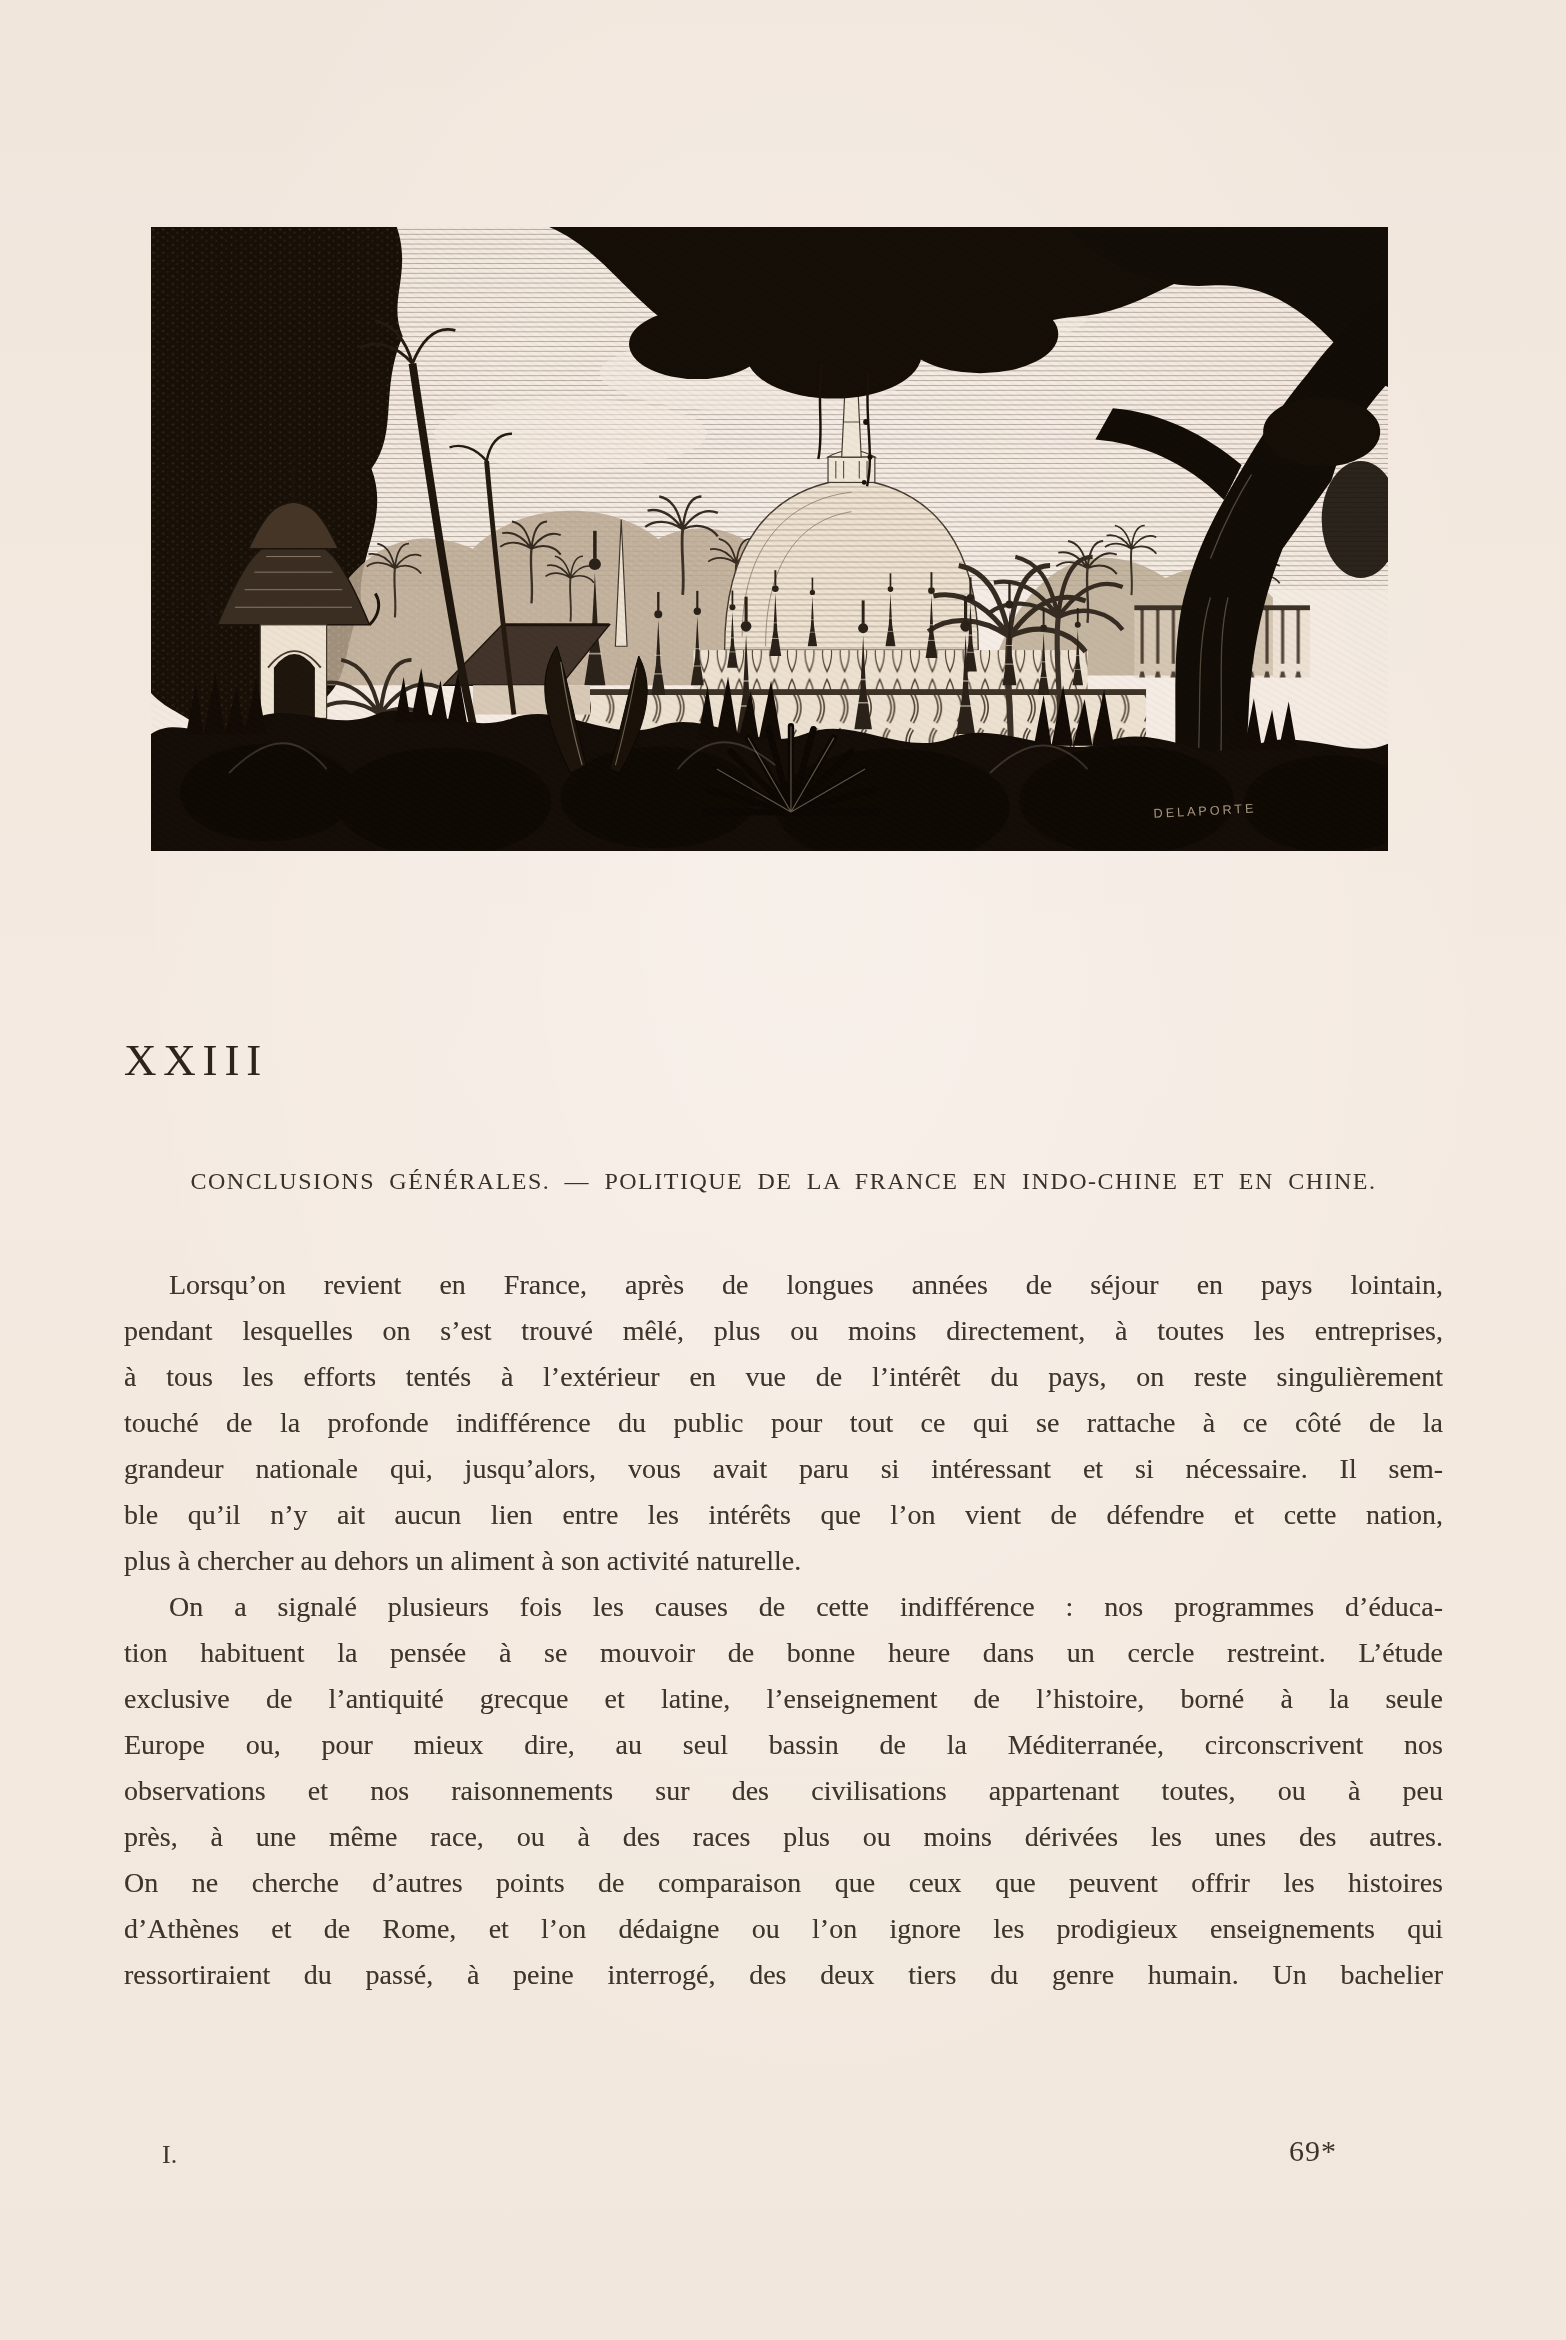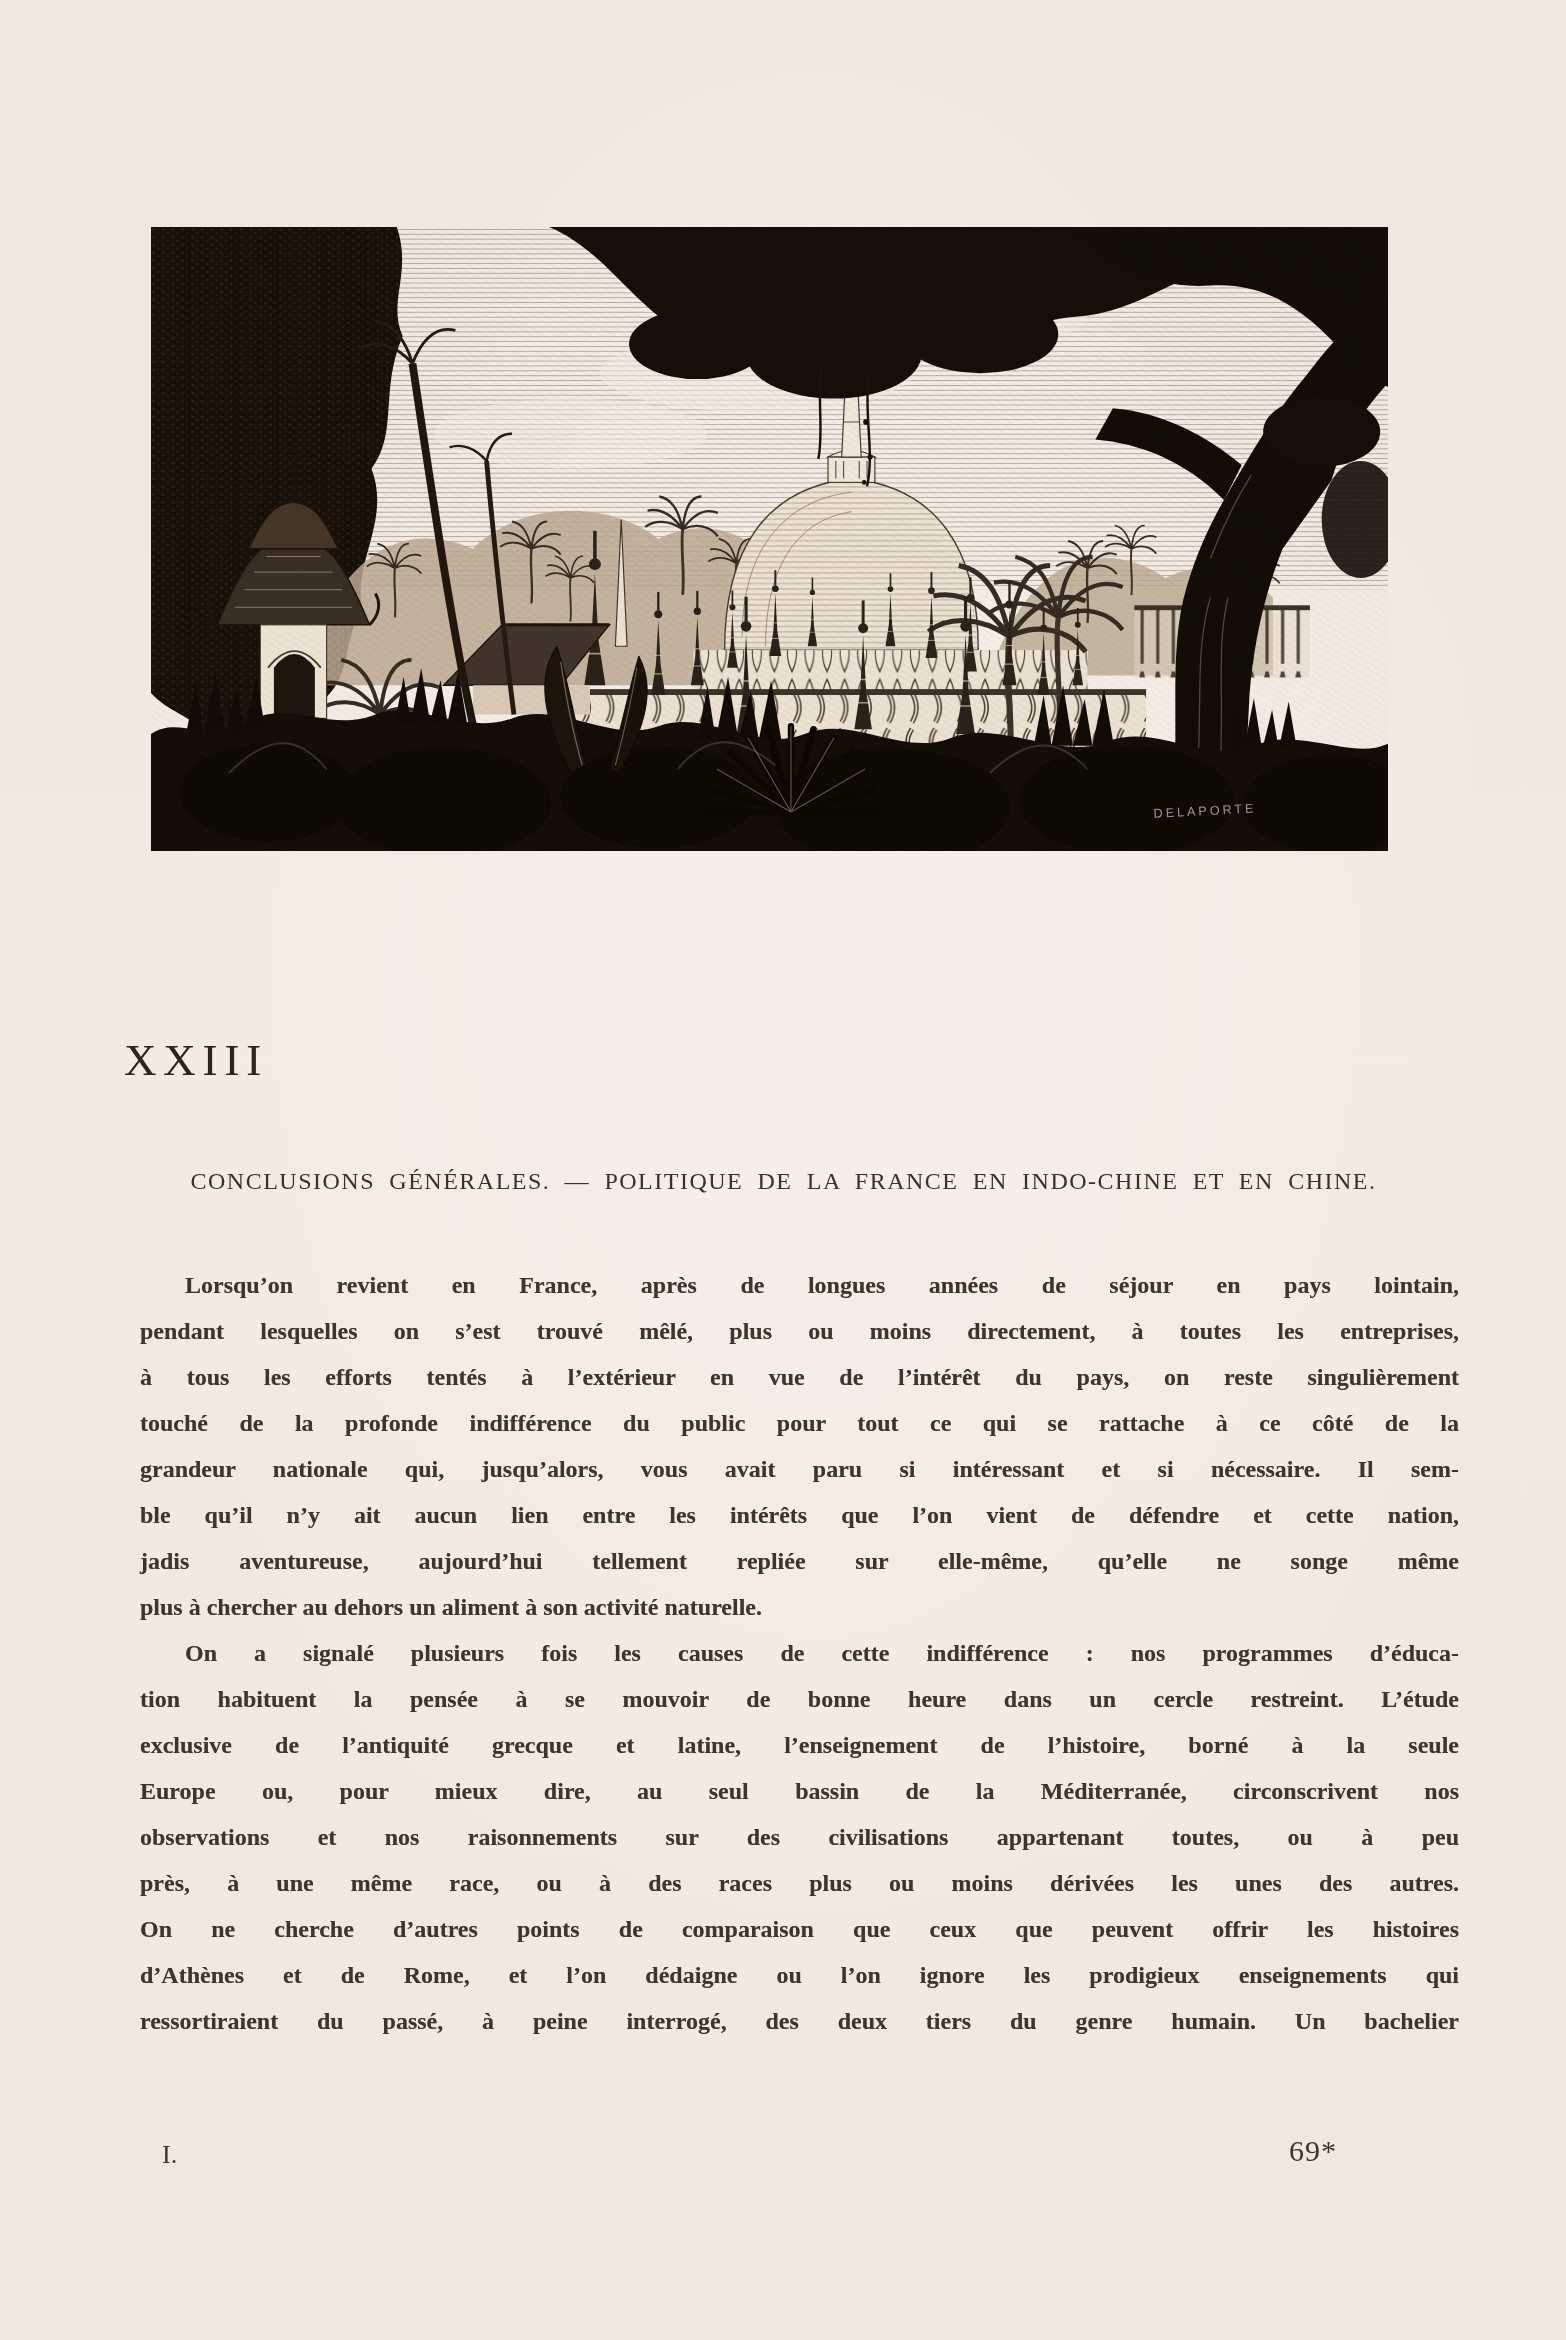--- a/index.html
+++ b/index.html
@@ -18,24 +18,23 @@
   .engraving svg{display:block;width:100%;height:100%;}
   .heading{
     position:absolute;left:124px;top:1034px;width:1319px;
     font-size:45px;letter-spacing:6.8px;color:#2d241d;font-weight:400;
   }
   .subtitle{
     position:absolute;left:124px;top:1168px;width:1319px;text-align:center;
     font-size:24px;letter-spacing:1.5px;word-spacing:6.8px;color:#3a3129;
   }
   .bodytext{
-    position:absolute;left:140px;top:1262px;width:1319px;
-    font-size:24px;line-height:46px;color:#3e352c;
+    position:absolute;left:124px;top:1262px;width:1319px;
+    font-size:28px;line-height:46px;color:#3e352c;
     text-shadow:0 0 0.5px rgba(62,53,44,0.4);
-    font-weight:bold;
   }
   .line{height:46px;text-align:justify;text-align-last:justify;white-space:normal;}
   .line.indent{text-indent:45px;}
   .line.endpara{text-align-last:left;}
   .footL{position:absolute;left:162px;top:2140px;font-size:26px;color:#3e352c;}
   .footR{position:absolute;left:1289px;top:2134px;font-size:30px;letter-spacing:1px;color:#3e352c;}
 </style>
 </head>
 <body>
 
@@ -240,21 +239,20 @@
   <div class="heading">XXIII</div>
   <div class="subtitle">CONCLUSIONS GÉNÉRALES. — POLITIQUE DE LA FRANCE EN INDO-CHINE ET EN CHINE.</div>
 
   <div class="bodytext">
     <div class="line indent">Lorsqu’on revient en France, après de longues années de séjour en pays lointain,</div>
     <div class="line">pendant lesquelles on s’est trouvé mêlé, plus ou moins directement, à toutes les entreprises,</div>
     <div class="line">à tous les efforts tentés à l’extérieur en vue de l’intérêt du pays, on reste singulièrement</div>
     <div class="line">touché de la profonde indifférence du public pour tout ce qui se rattache à ce côté de la</div>
     <div class="line">grandeur nationale qui, jusqu’alors, vous avait paru si intéressant et si nécessaire. Il sem-</div>
     <div class="line">ble qu’il n’y ait aucun lien entre les intérêts que l’on vient de défendre et cette nation,</div>
-    <div class="line">jadis aventureuse, aujourd’hui tellement repliée sur elle-même, qu’elle ne songe même</div>
     <div class="line endpara">plus à chercher au dehors un aliment à son activité naturelle.</div>
     <div class="line indent">On a signalé plusieurs fois les causes de cette indifférence : nos programmes d’éduca-</div>
     <div class="line">tion habituent la pensée à se mouvoir de bonne heure dans un cercle restreint. L’étude</div>
     <div class="line">exclusive de l’antiquité grecque et latine, l’enseignement de l’histoire, borné à la seule</div>
     <div class="line">Europe ou, pour mieux dire, au seul bassin de la Méditerranée, circonscrivent nos</div>
     <div class="line">observations et nos raisonnements sur des civilisations appartenant toutes, ou à peu</div>
     <div class="line">près, à une même race, ou à des races plus ou moins dérivées les unes des autres.</div>
     <div class="line">On ne cherche d’autres points de comparaison que ceux que peuvent offrir les histoires</div>
     <div class="line">d’Athènes et de Rome, et l’on dédaigne ou l’on ignore les prodigieux enseignements qui</div>
     <div class="line">ressortiraient du passé, à peine interrogé, des deux tiers du genre humain. Un bachelier</div>

